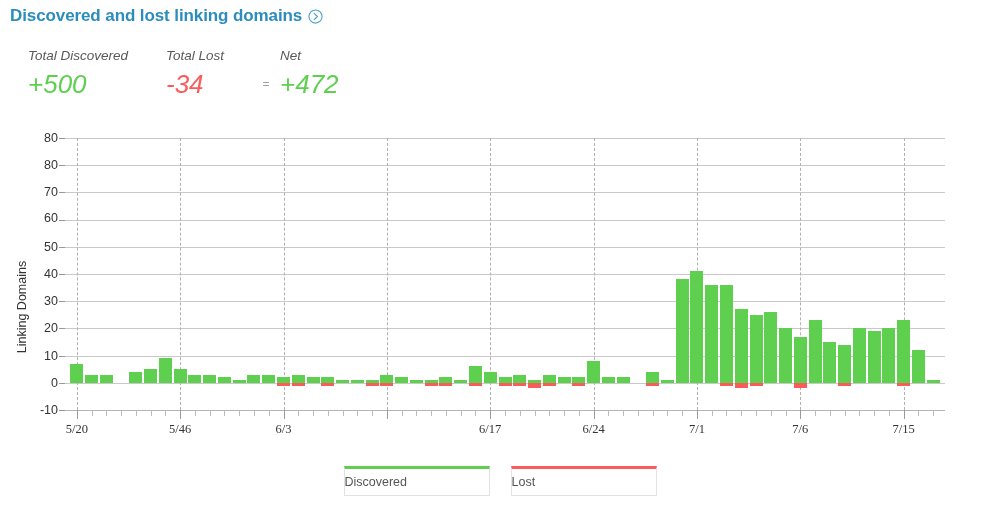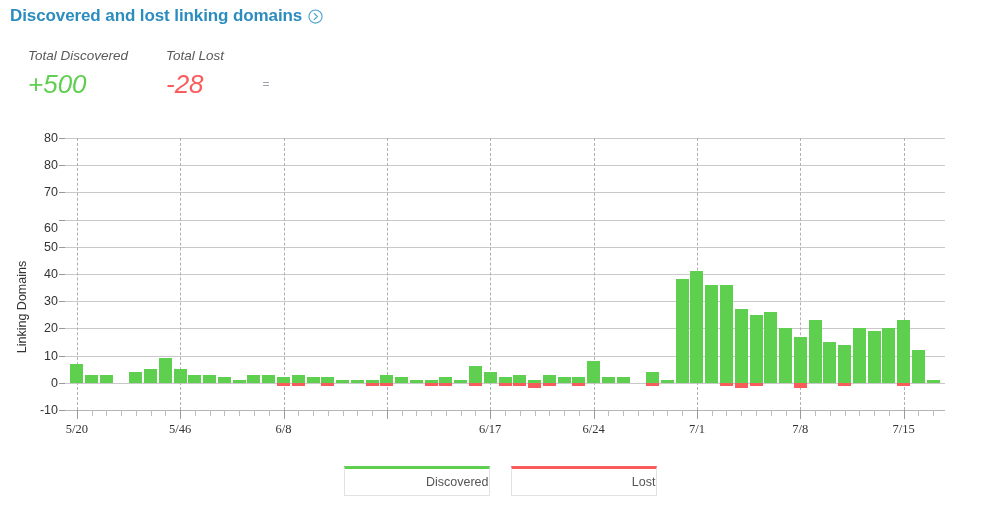--- a/index.html
+++ b/index.html
@@ -189,21 +189,21 @@
     gap: 21px;
   }
   .legend-item {
     width: 146px;
     height: 30px;
     border: 1px solid #e2e2e2;
     border-top: 3px solid #5fcf50;
     background: #fff;
     display: flex;
     align-items: center;
-    justify-content: flex-end;
+    justify-content: flex-start;
     font-size: 12.5px;
     color: #555;
     cursor: pointer;
     box-sizing: border-box;
   }
   .legend-item.lost { border-top-color: #fa5c5c; }
 </style>
 </head>
 <body>
 
@@ -217,39 +217,43 @@
   </span>
 </div>
 
 <div class="stats">
   <div class="stat stat-discovered">
     <div class="stat-label">Total Discovered</div>
     <div class="stat-value">+500</div>
   </div>
   <div class="stat stat-lost">
     <div class="stat-label">Total Lost</div>
-    <div class="stat-value">-28</div>
+    <div class="stat-value">-34</div>
   </div>
   <div class="equals">=</div>
+  <div class="stat stat-net">
+    <div class="stat-label">Net</div>
+    <div class="stat-value">+472</div>
+  </div>
 </div>
 
 <div class="chart-wrap">
   <div class="y-axis-title">Linking Domains</div>
   <div class="plot" id="plot">
       <div class="grid-line" style="top: 0px;"></div>
       <div class="y-tick-label" style="top: 0px;">80</div>
       <div class="y-tick-mark" style="top: 0px;"></div>
       <div class="grid-line" style="top: 27.2px;"></div>
       <div class="y-tick-label" style="top: 27.2px;">80</div>
       <div class="y-tick-mark" style="top: 27.2px;"></div>
       <div class="grid-line" style="top: 54.4px;"></div>
       <div class="y-tick-label" style="top: 54.4px;">70</div>
       <div class="y-tick-mark" style="top: 54.4px;"></div>
       <div class="grid-line" style="top: 81.6px;"></div>
-      <div class="y-tick-label" style="top: 90px;">60</div>
+      <div class="y-tick-label" style="top: 80px;">60</div>
       <div class="y-tick-mark" style="top: 81.6px;"></div>
       <div class="grid-line" style="top: 108.8px;"></div>
       <div class="y-tick-label" style="top: 108.8px;">50</div>
       <div class="y-tick-mark" style="top: 108.8px;"></div>
       <div class="grid-line" style="top: 136px;"></div>
       <div class="y-tick-label" style="top: 136px;">40</div>
       <div class="y-tick-mark" style="top: 136px;"></div>
       <div class="grid-line" style="top: 163.2px;"></div>
       <div class="y-tick-label" style="top: 163.2px;">30</div>
       <div class="y-tick-mark" style="top: 163.2px;"></div>
@@ -364,21 +368,21 @@
       <div class="x-tick" style="left: 100.403px;"></div>
       <div class="x-tick major" style="left: 115.168px;"></div>
       <div class="x-label" style="left: 115.168px;">5/46</div>
       <div class="x-tick" style="left: 129.933px;"></div>
       <div class="x-tick" style="left: 144.698px;"></div>
       <div class="x-tick" style="left: 159.463px;"></div>
       <div class="x-tick" style="left: 174.228px;"></div>
       <div class="x-tick" style="left: 188.993px;"></div>
       <div class="x-tick" style="left: 203.758px;"></div>
       <div class="x-tick major" style="left: 218.523px;"></div>
-      <div class="x-label" style="left: 218.523px;">6/8</div>
+      <div class="x-label" style="left: 218.523px;">6/3</div>
       <div class="x-tick" style="left: 233.289px;"></div>
       <div class="x-tick" style="left: 248.054px;"></div>
       <div class="x-tick" style="left: 262.819px;"></div>
       <div class="x-tick" style="left: 277.584px;"></div>
       <div class="x-tick" style="left: 292.349px;"></div>
       <div class="x-tick" style="left: 307.114px;"></div>
       <div class="x-tick major" style="left: 321.879px;"></div>
       <div class="x-label" style="left: 321.879px; margin-top: 44px;">6/10</div>
       <div class="x-tick" style="left: 336.644px;"></div>
       <div class="x-tick" style="left: 351.409px;"></div>
@@ -404,21 +408,21 @@
       <div class="x-tick" style="left: 617.181px;"></div>
       <div class="x-tick major" style="left: 631.946px;"></div>
       <div class="x-label" style="left: 631.946px;">7/1</div>
       <div class="x-tick" style="left: 646.711px;"></div>
       <div class="x-tick" style="left: 661.477px;"></div>
       <div class="x-tick" style="left: 676.242px;"></div>
       <div class="x-tick" style="left: 691.007px;"></div>
       <div class="x-tick" style="left: 705.772px;"></div>
       <div class="x-tick" style="left: 720.537px;"></div>
       <div class="x-tick major" style="left: 735.302px;"></div>
-      <div class="x-label" style="left: 735.302px;">7/8</div>
+      <div class="x-label" style="left: 735.302px;">7/6</div>
       <div class="x-tick" style="left: 750.067px;"></div>
       <div class="x-tick" style="left: 764.832px;"></div>
       <div class="x-tick" style="left: 779.597px;"></div>
       <div class="x-tick" style="left: 794.362px;"></div>
       <div class="x-tick" style="left: 809.128px;"></div>
       <div class="x-tick" style="left: 823.893px;"></div>
       <div class="x-tick major" style="left: 838.658px;"></div>
       <div class="x-label" style="left: 838.658px; text-align: right;">7/15</div>
       <div class="x-tick" style="left: 853.423px;"></div>
       <div class="x-tick" style="left: 868.188px;"></div>

